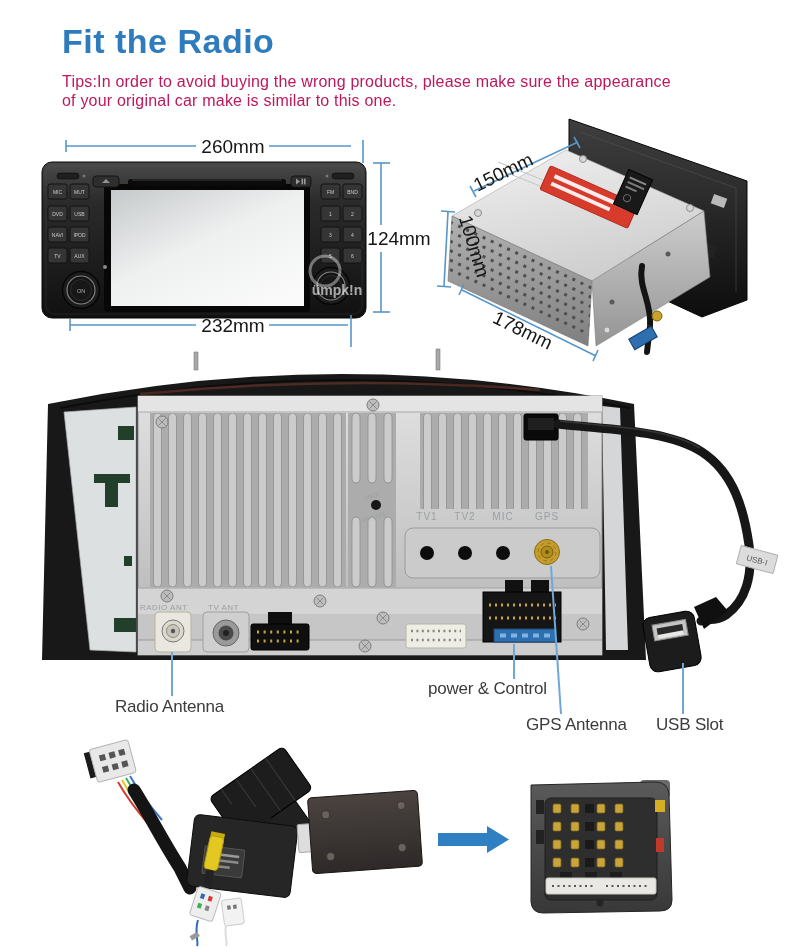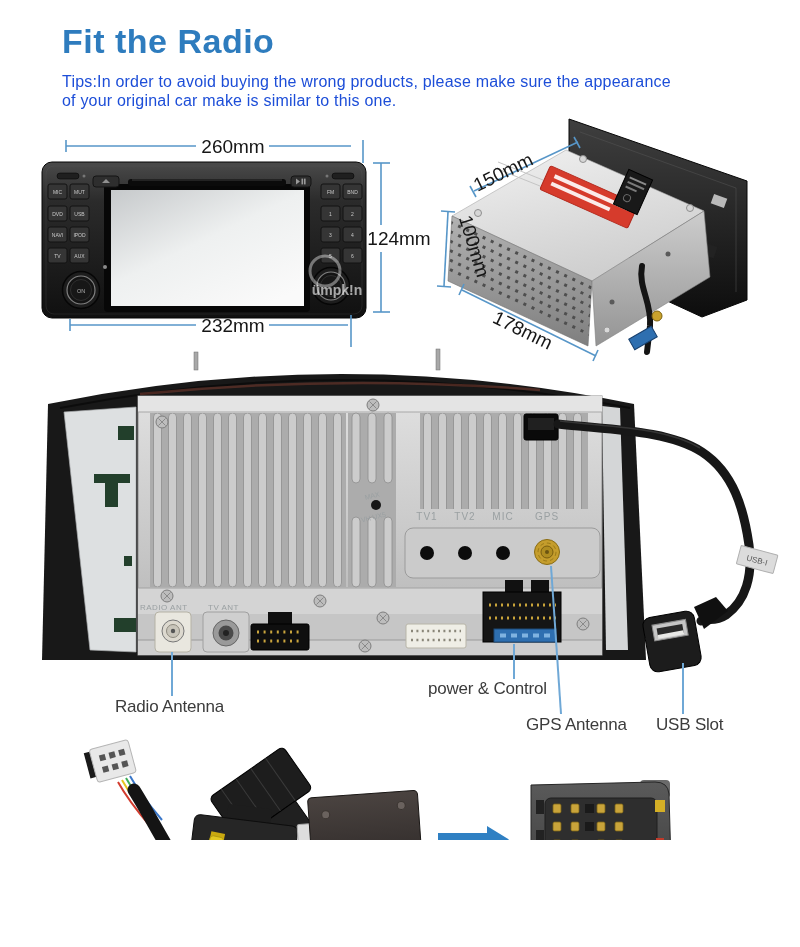--- a/index.html
+++ b/index.html
@@ -1,21 +1,21 @@
 <!DOCTYPE html>
 <html><head>
 <meta charset="utf-8">
 <style>
   html,body{margin:0;padding:0;background:#ffffff;}
-  .page{position:relative;width:800px;height:840px;background:#ffffff;overflow:hidden;
+  .page{position:relative;width:800px;height:947px;background:#ffffff;overflow:hidden;
         font-family:"Liberation Sans",sans-serif;}
   .title{position:absolute;left:62px;top:22px;margin:0;font-size:34px;font-weight:bold;
          color:#2e7cbe;letter-spacing:.5px;}
   .tips{position:absolute;left:62px;top:72px;margin:0;font-size:16px;line-height:19px;
-        color:#1d4ed8;letter-spacing:.2px;}
+        color:#be185d;letter-spacing:.2px;}
   svg{position:absolute;display:block;}
   svg text{font-family:"Liberation Sans",sans-serif;}
   .dimtxt{font-size:19px;fill:#161616;}
   .callout{font-size:17px;fill:#3c3c3c;letter-spacing:-.2px;}
   .emboss{fill:#9aa0a2;}
   .btntxt{font-size:5px;fill:#c9c9c9;text-anchor:middle;}
   #front-view{left:30px;top:130px;}
   #angled-view{left:425px;top:100px;}
   #back-view{left:40px;top:345px;}
   #harness-view{left:55px;top:728px;}

